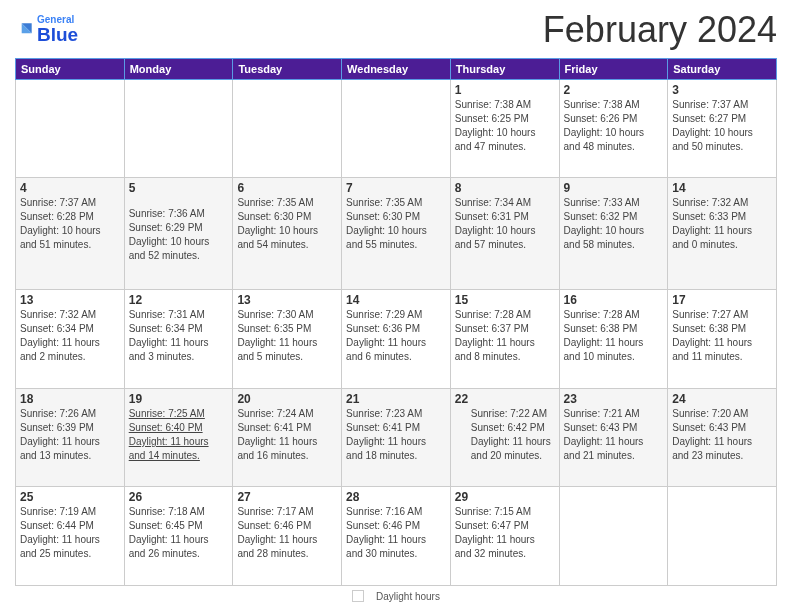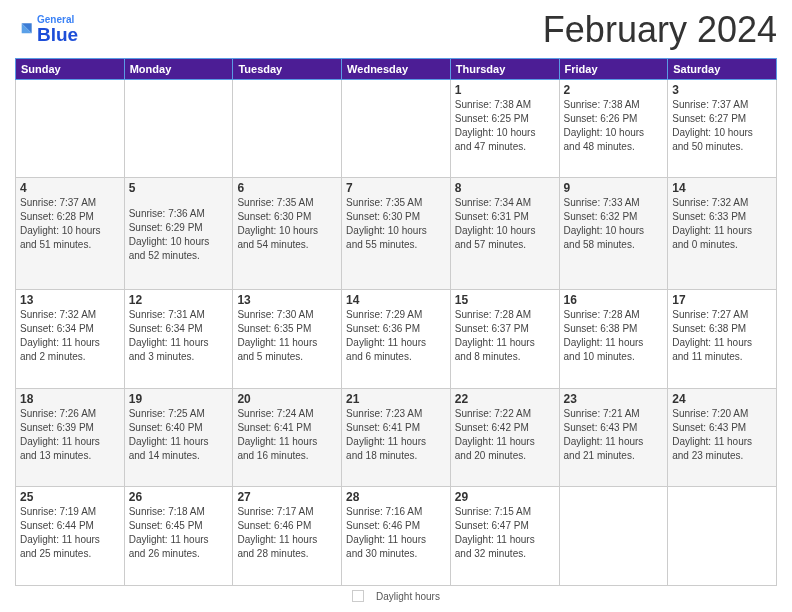--- a/index.html
+++ b/index.html
@@ -288,42 +288,42 @@
         <tr>
           <td>
             <span class="day-num">18</span>
             <div class="day-info" style="white-space: pre-line;">Sunrise: 7:26 AM
 Sunset: 6:39 PM
 Daylight: 11 hours
 and 13 minutes.</div>
           </td>
           <td>
             <span class="day-num">19</span>
-            <div class="day-info" style="white-space: pre-line;">Sunrise: 7:25 AM
+            <div class="day-info" style="white-space: pre-line; text-decoration: underline;">Sunrise: 7:25 AM
 Sunset: 6:40 PM
 Daylight: 11 hours
 and 14 minutes.</div>
           </td>
           <td>
             <span class="day-num">20</span>
             <div class="day-info" style="white-space: pre-line;">Sunrise: 7:24 AM
 Sunset: 6:41 PM
 Daylight: 11 hours
 and 16 minutes.</div>
           </td>
           <td>
             <span class="day-num">21</span>
             <div class="day-info" style="white-space: pre-line;">Sunrise: 7:23 AM
 Sunset: 6:41 PM
 Daylight: 11 hours
 and 18 minutes.</div>
           </td>
           <td>
             <span class="day-num">22</span>
-            <div class="day-info" style="white-space: pre-line;">Sunrise: 7:22 AM
+            <div class="day-info" style="white-space: pre-line; margin-left: 16px;">Sunrise: 7:22 AM
 Sunset: 6:42 PM
 Daylight: 11 hours
 and 20 minutes.</div>
           </td>
           <td>
             <span class="day-num">23</span>
             <div class="day-info" style="white-space: pre-line;">Sunrise: 7:21 AM
 Sunset: 6:43 PM
 Daylight: 11 hours
 and 21 minutes.</div>

